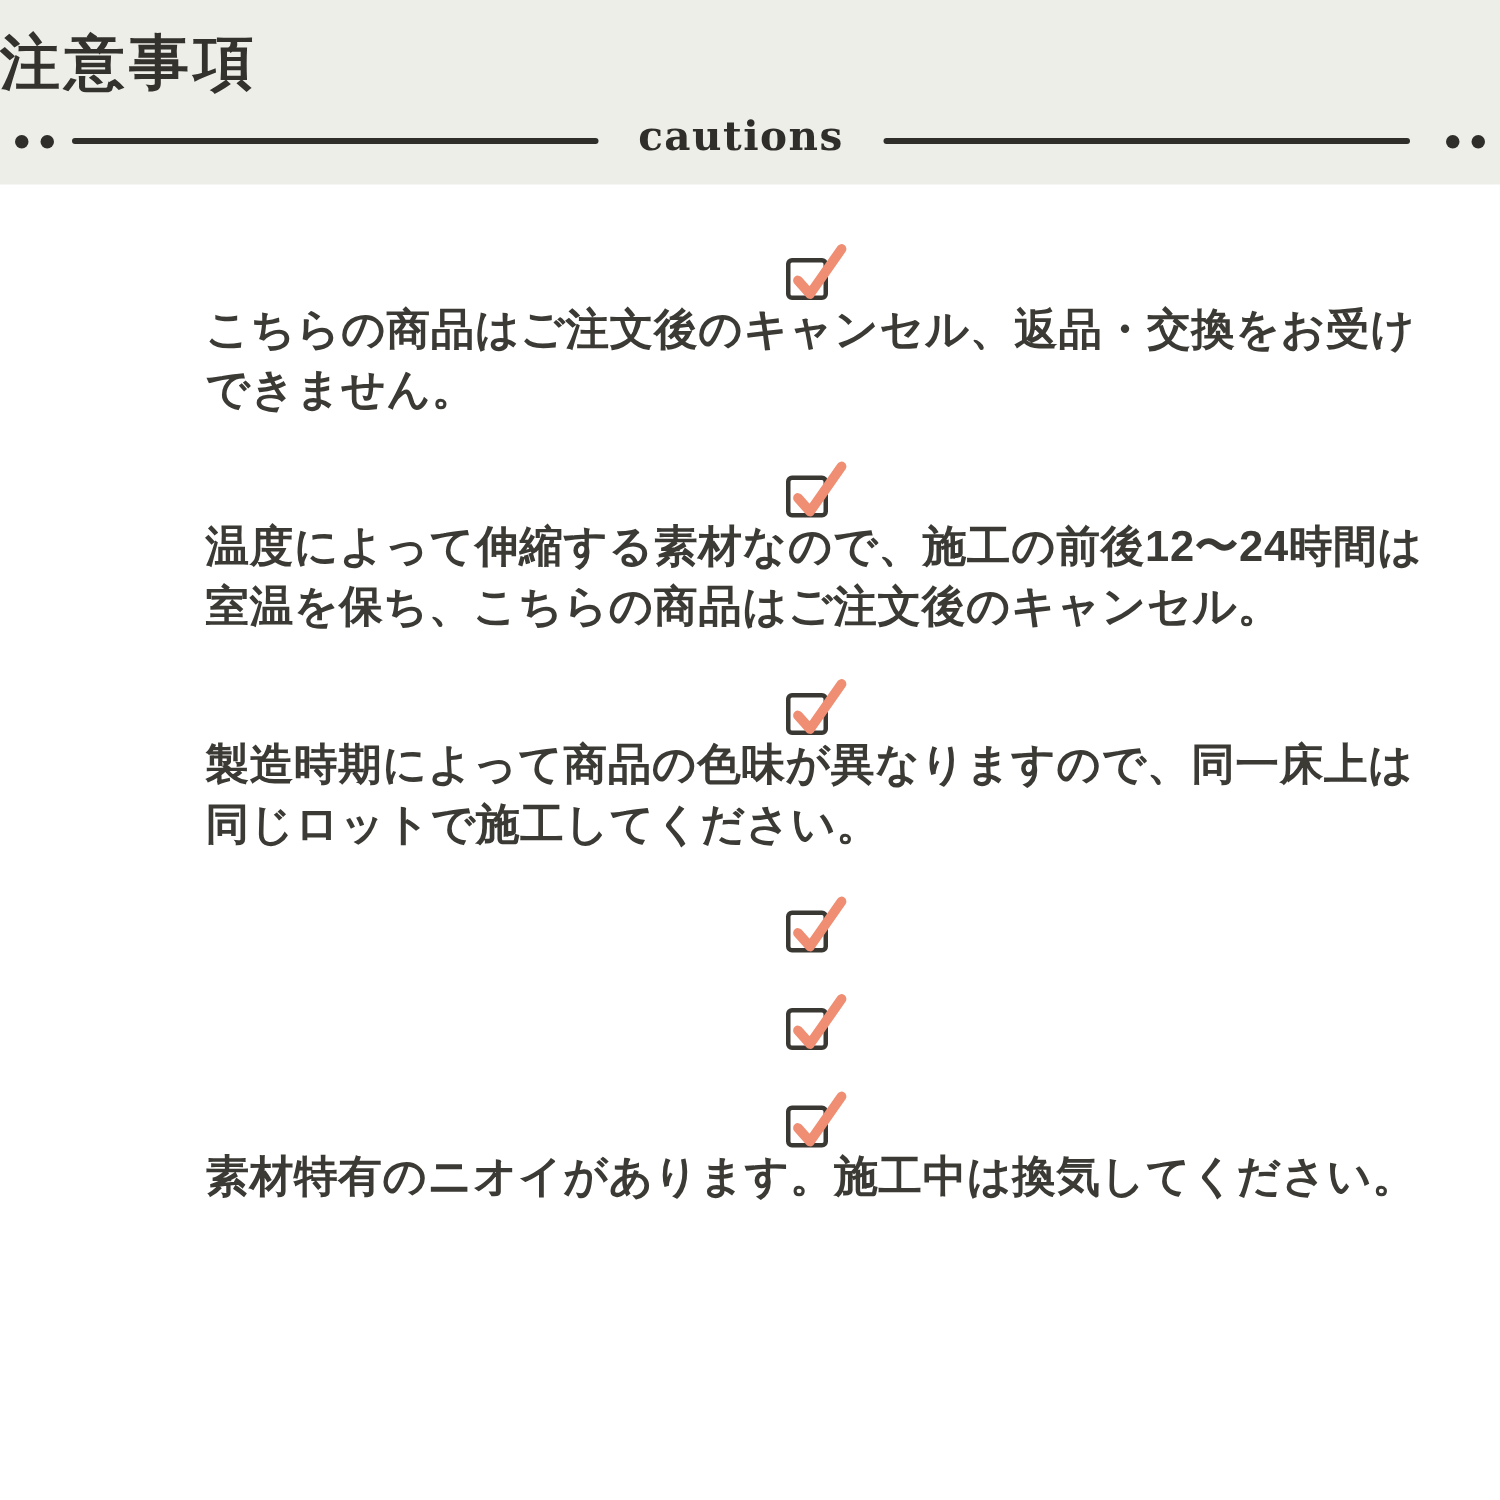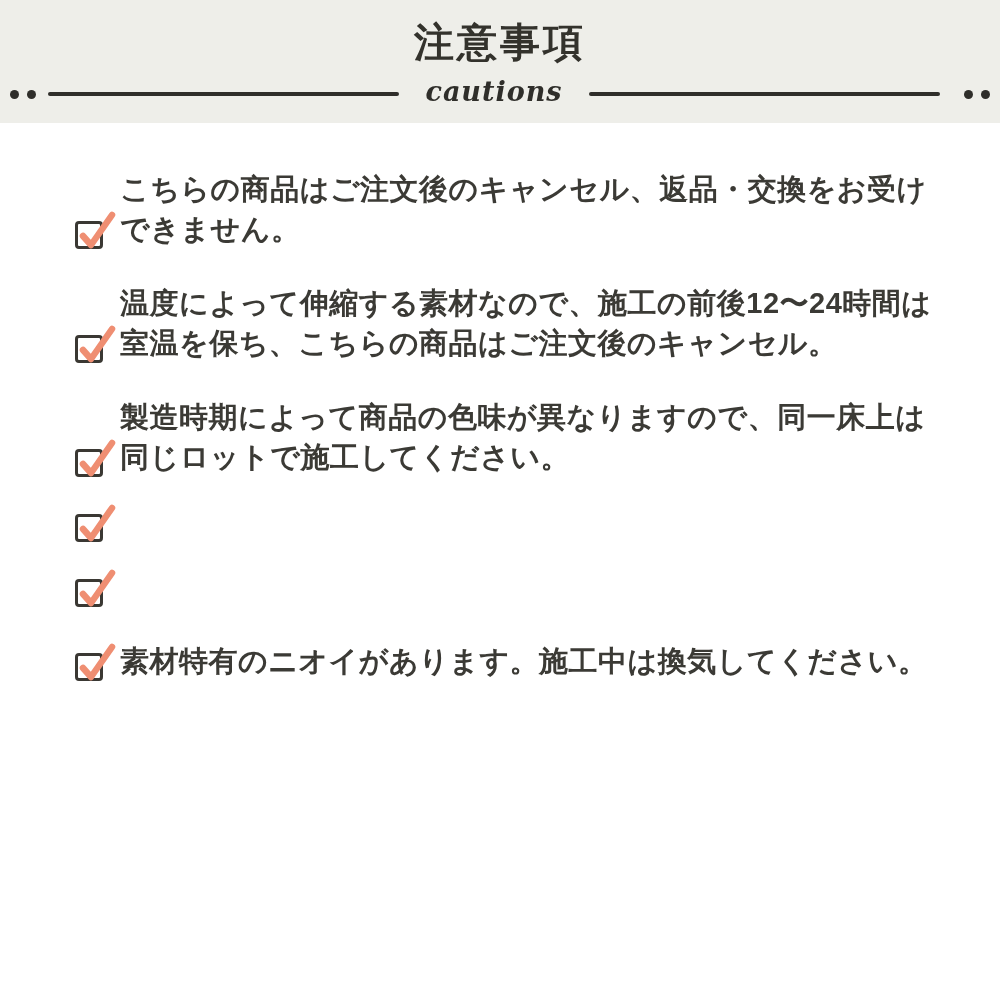--- a/index.html
+++ b/index.html
@@ -18,21 +18,21 @@
     position: relative;
   }
   
   .header {
     width: 1000px;
     height: 123px;
     background: #eeeee9;
     position: relative;
   }
   .page-title {
-    text-align: center;
+    text-align: left;
     padding-top: 16px;
     font-size: 40px;
     font-weight: 700;
     letter-spacing: 3px;
     color: #33322c;
     line-height: 1.3;
   }
   .divider-row {
     position: absolute;
     left: 0;
@@ -57,35 +57,35 @@
     background: #2f2e2a;
     border-radius: 2px;
   }
   .rule.left { margin-left: 12px; }
   .rule.right { margin-right: 12px; }
   .dot.right-a { margin-left: 12px; }
   .cautions-script {
     flex: 0 0 auto;
     margin: 0 26px;
     font-family: "DejaVu Serif", serif;
-    font-style: italic;
     font-weight: 700;
     font-size: 27px;
     letter-spacing: 1px;
     color: #2f2e2a;
     transform: translateY(-3px);
   }
   
   .caution-list {
     padding: 46px 0 0 75px;
   }
   .caution-item {
     display: flex;
-    align-items: flex-end;
+    align-items: center;
     margin-bottom: 34px;
+    flex-direction: column;
   }
   .check-box {
     position: relative;
     flex: 0 0 auto;
     width: 28px;
     height: 28px;
     border: 3px solid #3a3833;
     border-radius: 4px;
     margin-top: 3px;
     background: #ffffff;

